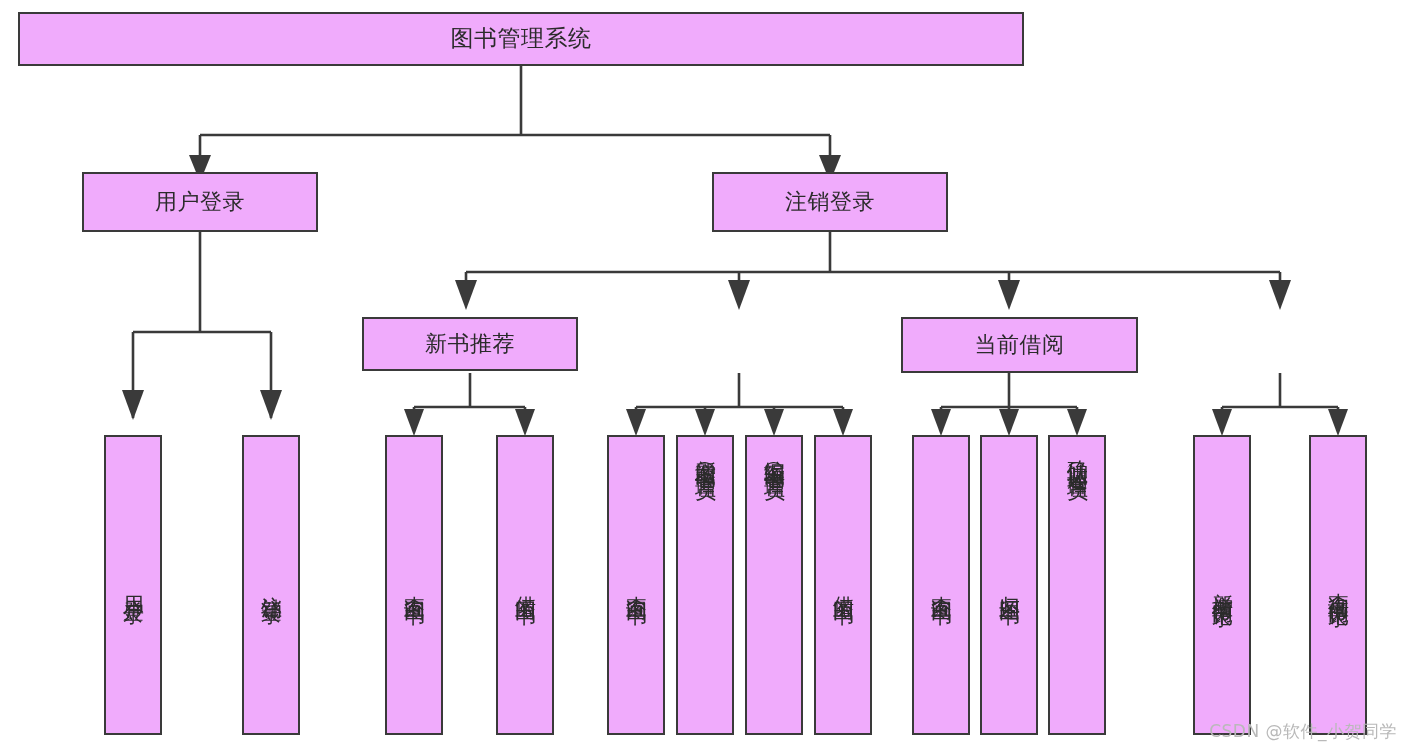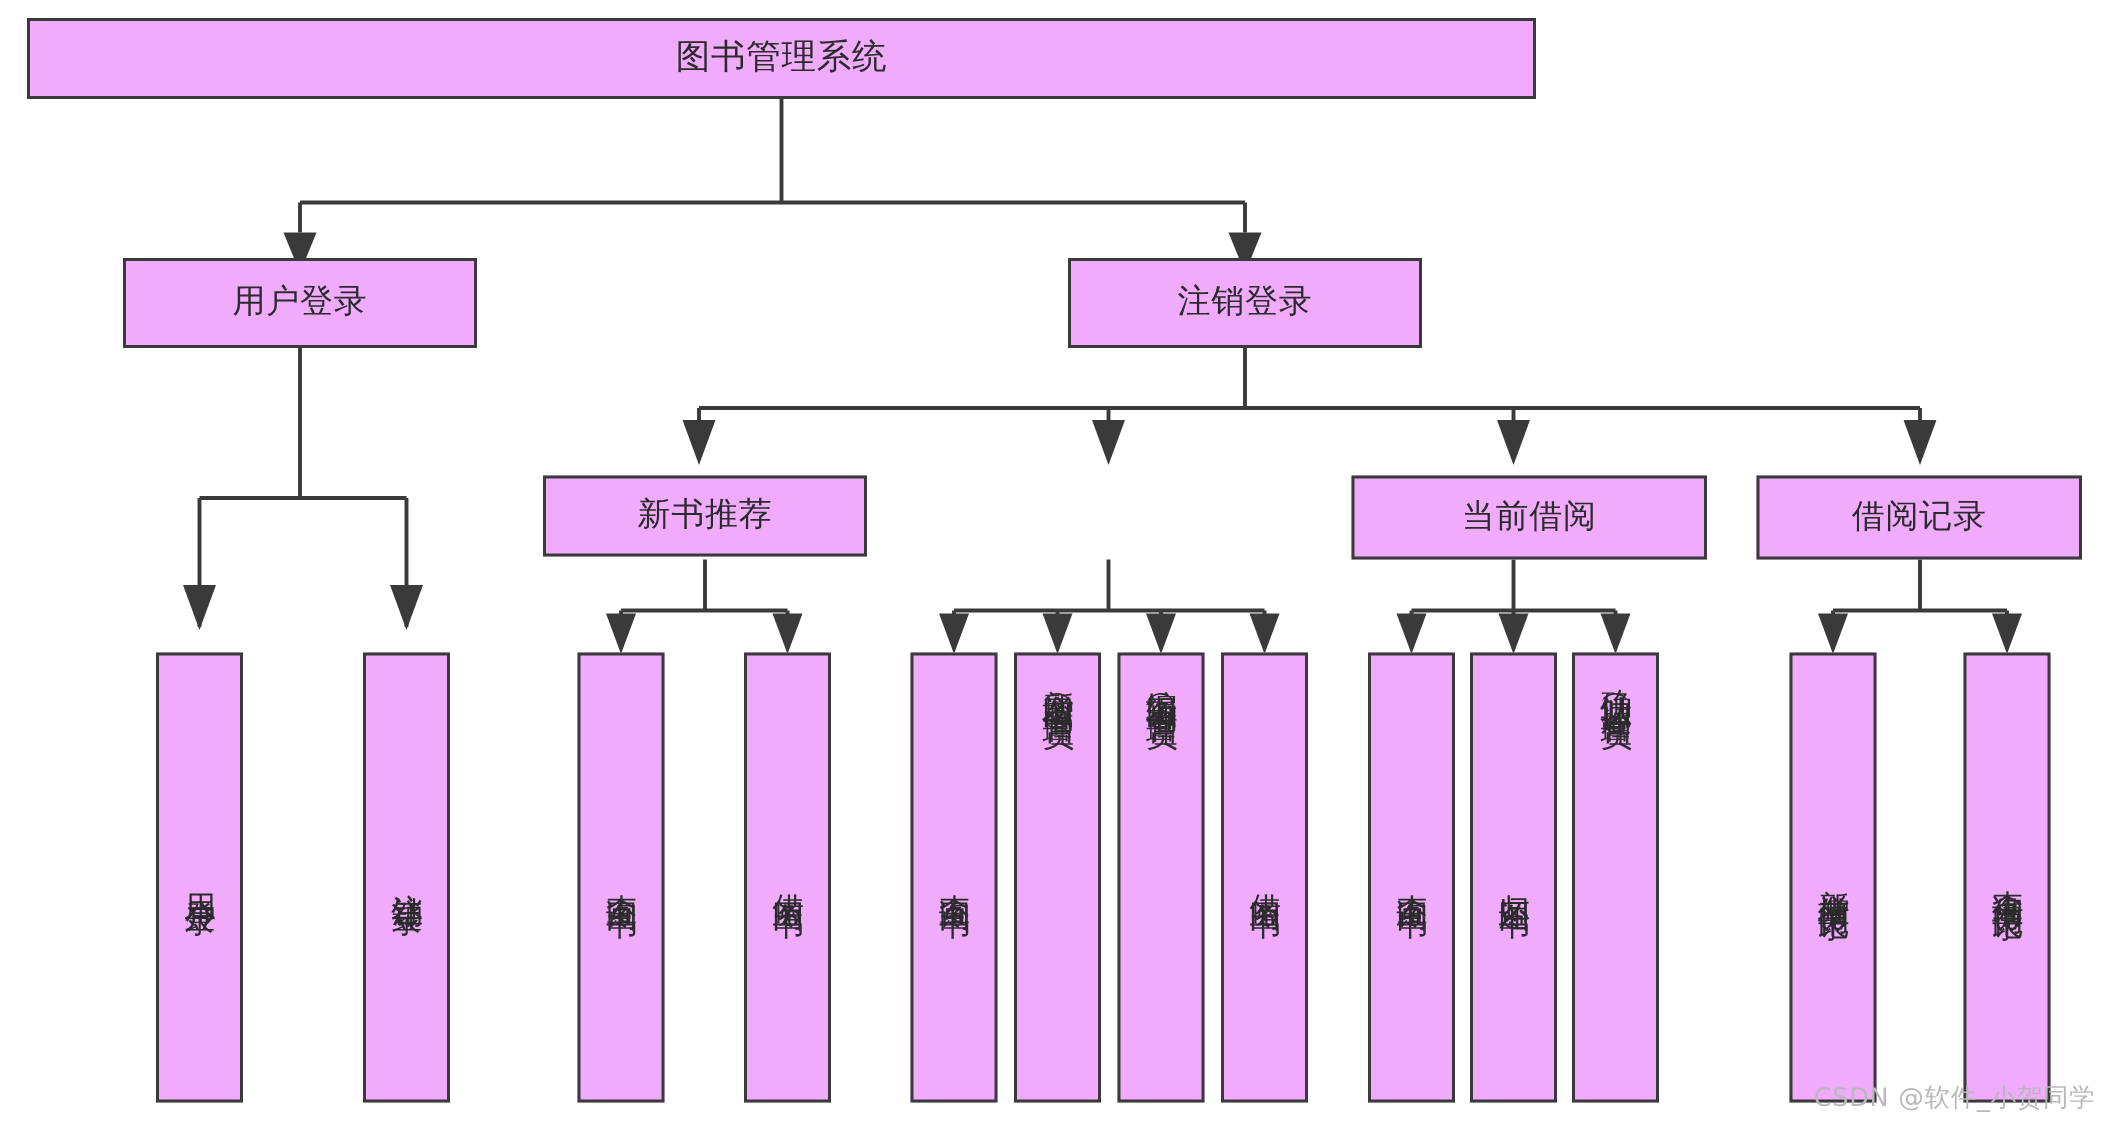--- a/index.html
+++ b/index.html
@@ -179,23 +179,20 @@
 
   <div class="node horiz" style="left:362px; top:317px; width:216px; height:54px;">
     <span class="node-label">新书推荐</span>
   </div>
 
 
   <div class="node horiz" style="left:901px; top:317px; width:237px; height:56px;">
     <span class="node-label">当前借阅</span>
   </div>
 
-  <div class="node horiz" style="left:1171px; top:317px; width:217px; height:56px;">
-    <span class="node-label">借阅记录</span>
-  </div>
 
   <div class="node vert centered" style="left:104px; top:435px; width:58px; height:300px;">
     <span class="node-label">用户登录</span>
   </div>
 
   <div class="node vert centered" style="left:242px; top:435px; width:58px; height:300px;">
     <span class="node-label">注销登录</span>
   </div>
 
   <div class="node vert centered" style="left:385px; top:435px; width:58px; height:300px;">

